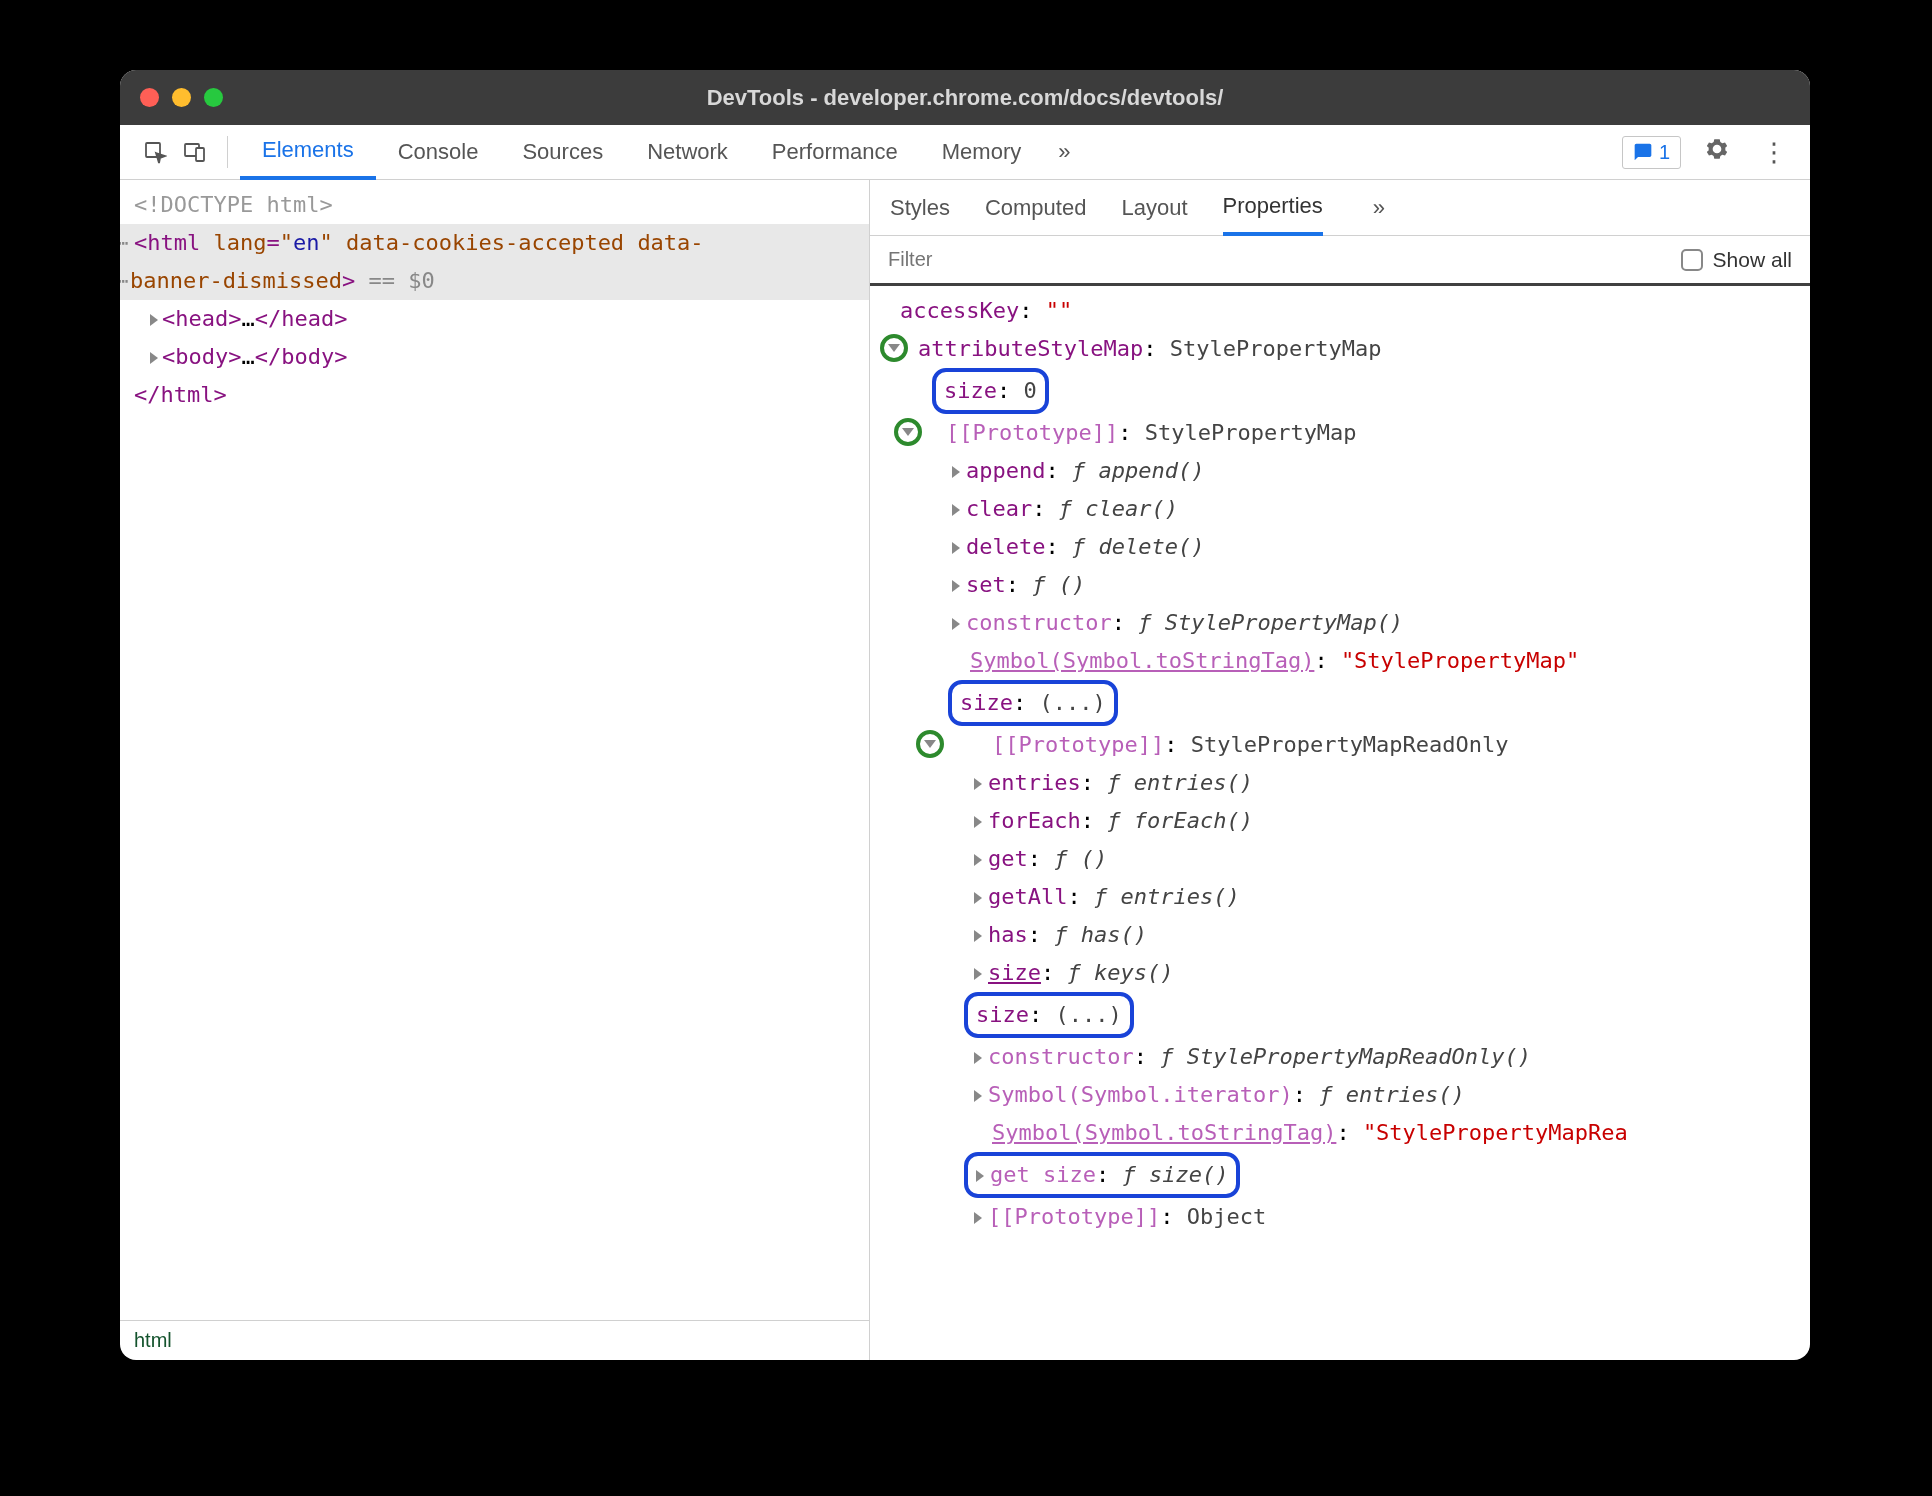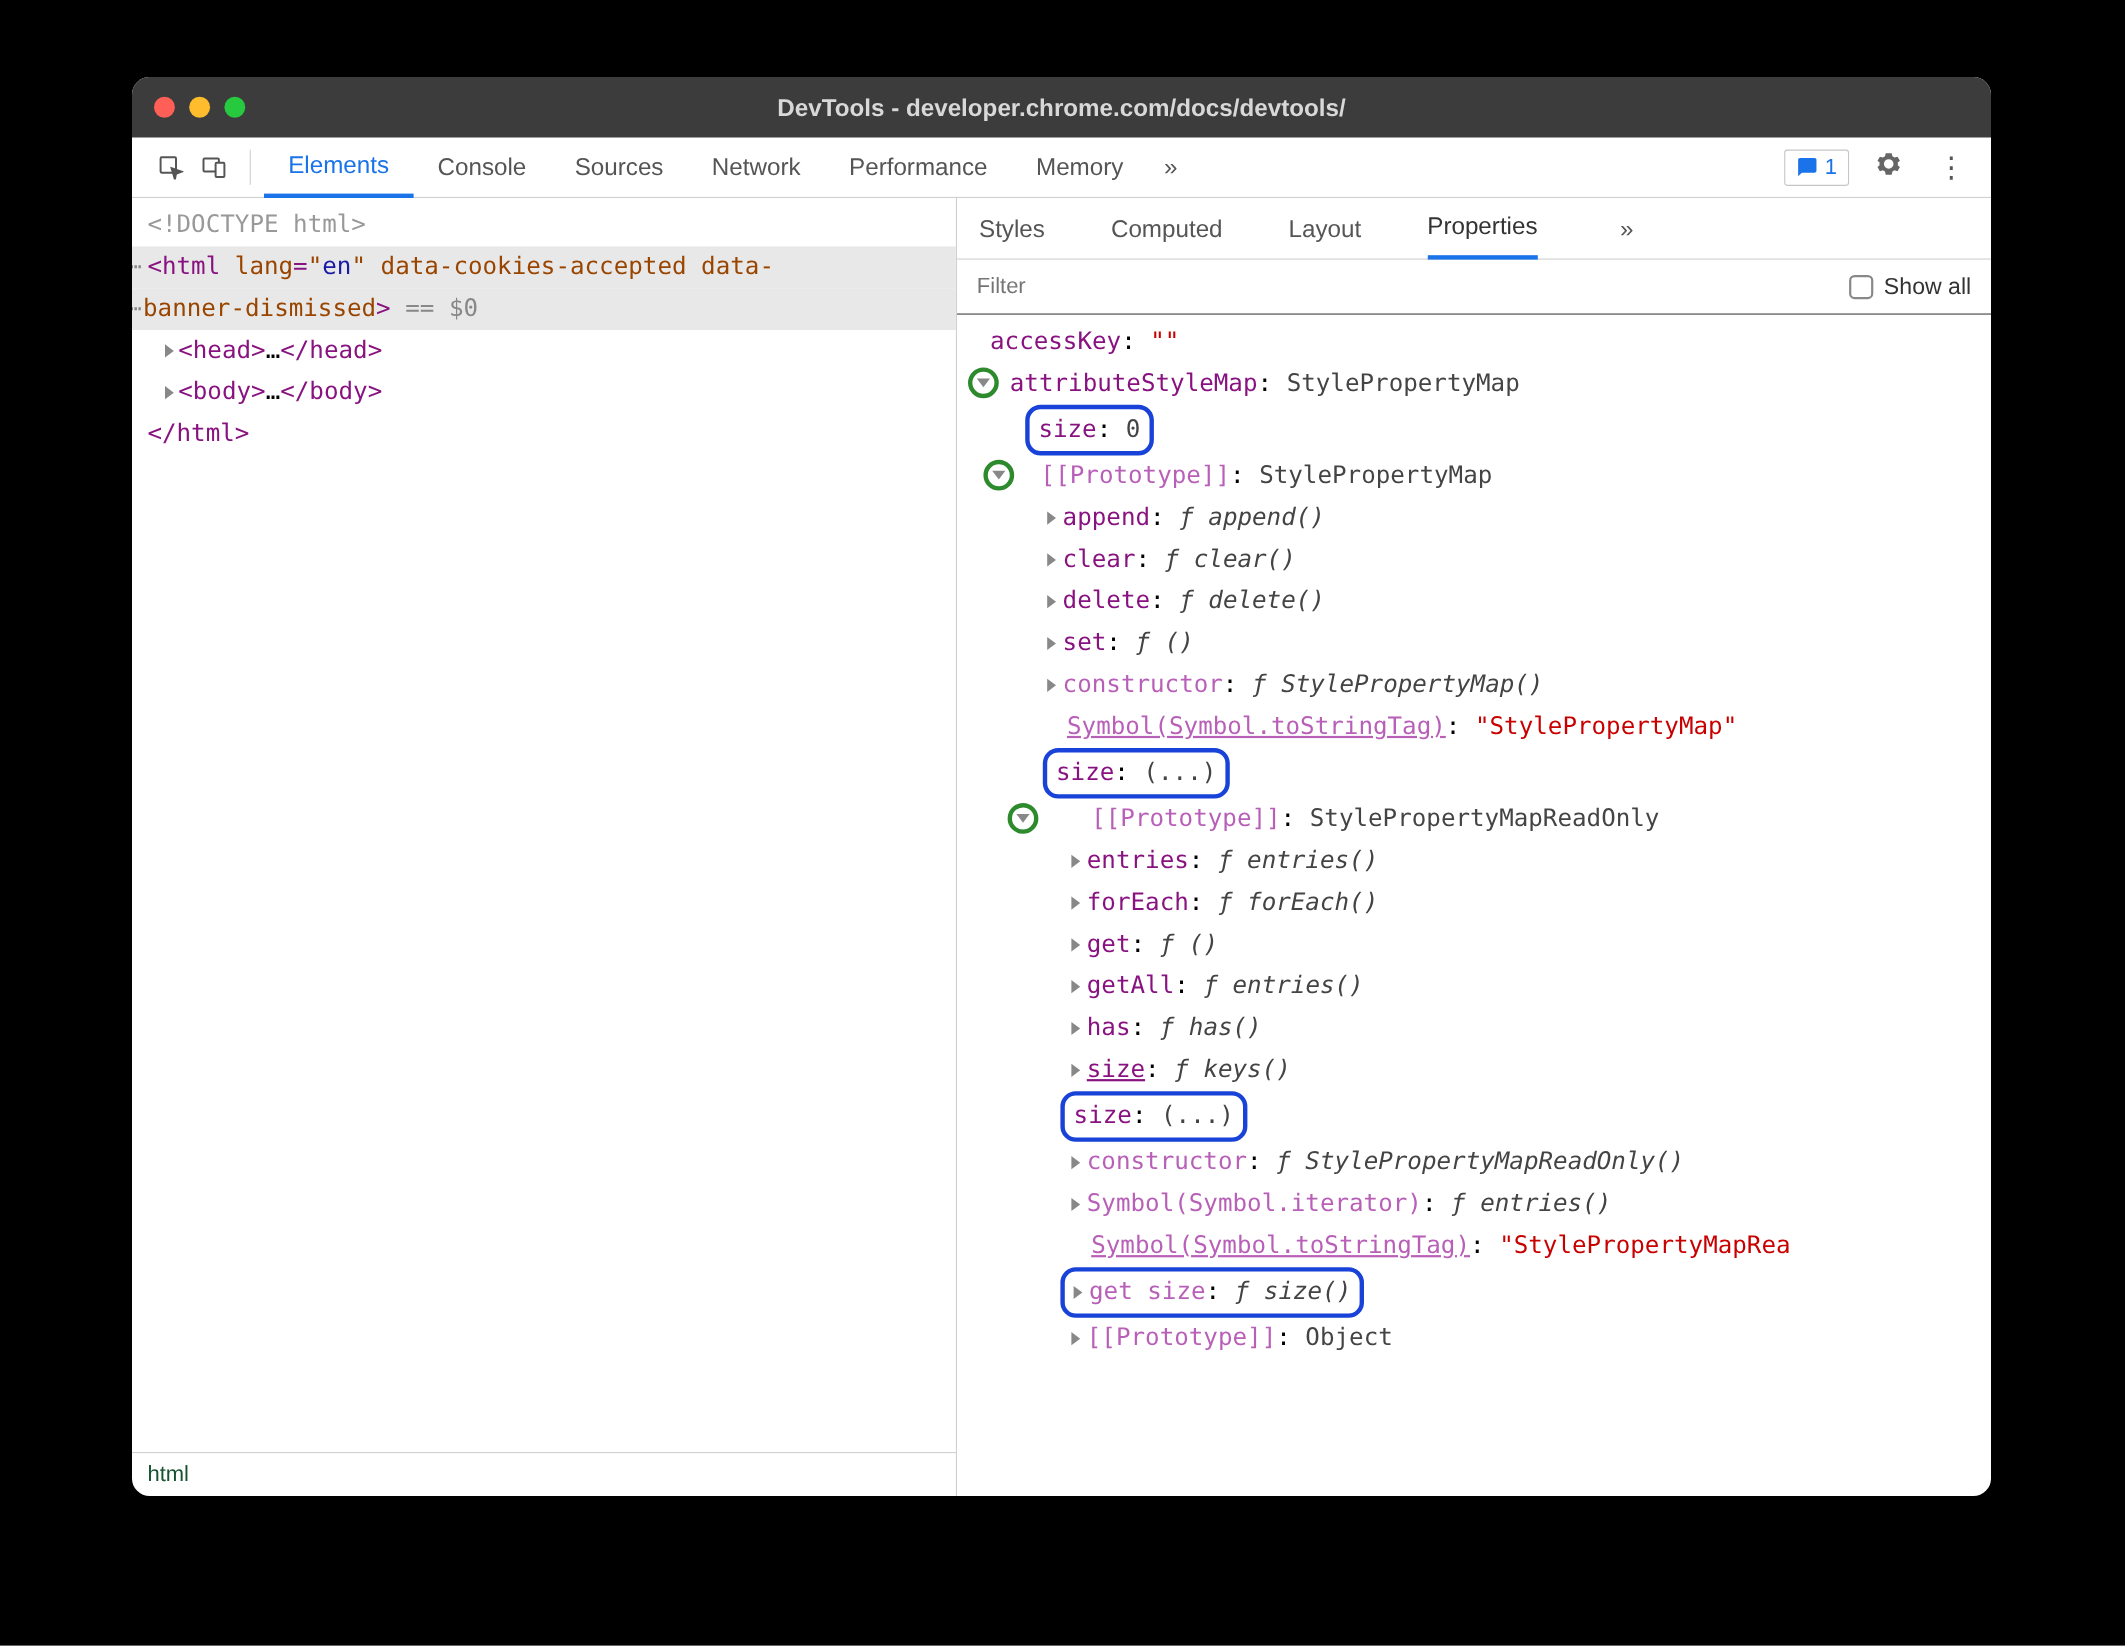--- a/index.html
+++ b/index.html
@@ -24,24 +24,24 @@
 .content { flex:1; display:flex; overflow:hidden; }
 .left-pane { width:750px; border-right:1px solid #d0d0d0; display:flex; flex-direction:column; }
 .dom-tree { flex:1; font-family:Menlo,Consolas,monospace; font-size:22px; line-height:38px; padding:6px 0; overflow:auto; }
 .dom-line { padding:0 14px; white-space:nowrap; }
 .dom-line.selected { background:#e8e8e8; position:relative; }
 .dom-line.selected::before { content:"⋯"; position:absolute; left:-2px; color:#888; font-size:18px; }
 .tri { display:inline-block; width:0; height:0; border-left:8px solid #888; border-top:6px solid transparent; border-bottom:6px solid transparent; margin-right:4px; vertical-align:middle; }
 .tag{color:#881280;} .attr{color:#994500;} .attrv{color:#1a1aa6;} .comment{color:#999;} .eq{color:#888;}
 .breadcrumb { height:40px; border-top:1px solid #d0d0d0; padding:0 14px; display:flex; align-items:center; font-size:20px; color:#14532d; }
 .right-pane { flex:1; display:flex; flex-direction:column; overflow:hidden; }
-.sidetabs { height:56px; border-bottom:1px solid #d0d0d0; display:flex; align-items:center; padding:0 20px; gap:60px; }
+.sidetabs { height:56px; border-bottom:1px solid #d0d0d0; display:flex; align-items:center; padding:0 20px; gap:35px; }
 .sidetab { font-size:22px; color:#555; height:56px; display:flex; align-items:center; cursor:pointer; }
 .sidetab.active { color:#333; border-bottom:4px solid #1a73e8; margin-bottom:-1px; }
-.filter-row { height:50px; border-bottom:1px solid #404040; display:flex; align-items:center; padding:0 18px; }
+.filter-row { height:50px; border-bottom:3px solid #404040; display:flex; align-items:center; padding:0 18px; }
 .filter-input { border:none; outline:none; font-size:20px; color:#888; flex:0 0 auto; }
 .showall { margin-left:auto; display:flex; align-items:center; gap:10px; font-size:21px; color:#333; }
 .checkbox { width:22px; height:22px; border:2px solid #888; border-radius:5px; }
 .props { flex:1; overflow:auto; font-family:Menlo,Consolas,monospace; font-size:22px; line-height:38px; padding:6px 0 6px 10px; }
 .prow { white-space:nowrap; padding-left:var(--ind,20px); position:relative; }
 .key{color:#881280;} .keydim{color:#b85fb8;} .val-str{color:#c80000;} .val-kw{color:#444;} .fn{font-style:italic;color:#444;} .f-kw{font-style:italic;color:#444;}
 .ptri { display:inline-block; width:0; height:0; border-left:8px solid #888; border-top:6px solid transparent; border-bottom:6px solid transparent; margin-right:6px; vertical-align:middle; }
 .ptri.down{ transform:rotate(90deg); }
 .green-circle { position:absolute; left:var(--gx,6px); width:28px; height:28px; border:4px solid #2d8a2d; border-radius:50%; top:4px; display:flex; align-items:center; justify-content:center; }
 .green-circle .ptri{margin:0;}

